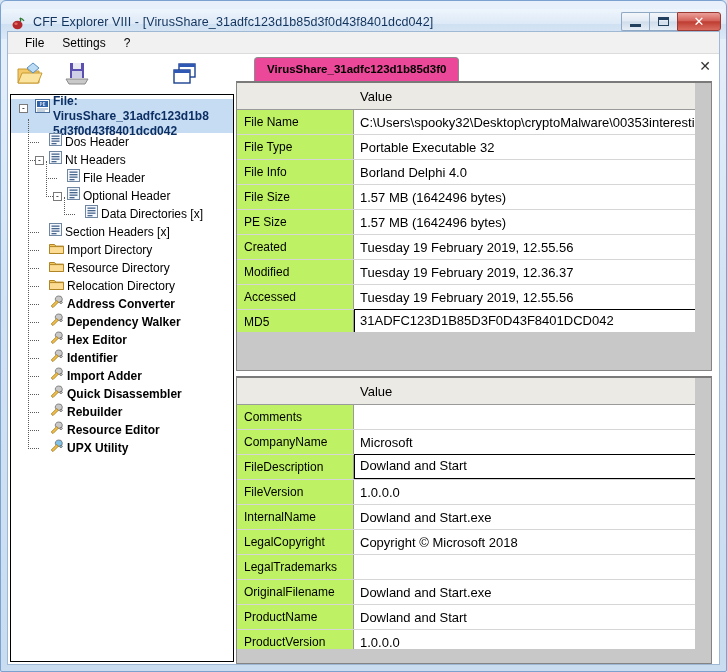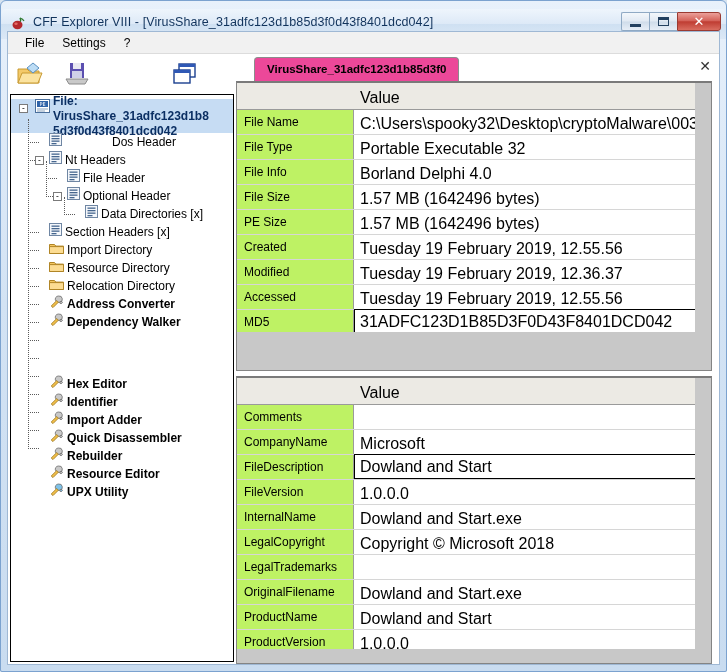--- a/index.html
+++ b/index.html
@@ -157,21 +157,21 @@
     padding:5px 0 0 7px;
     font-size:12px;color:#000;
     background:#bef264;
     border-right:1px solid #9a9a9a;
     overflow:hidden;white-space:nowrap;
   }
   .grow.hdr .gcell-k{background:#eceae4;padding-top:6px;margin-top:44px;}
   .gcell-v{
     flex:1;box-sizing:border-box;
     padding:5px 0 0 6px;
-    font-size:16px;color:#000;
+    font-size:13px;color:#000;
     background:#ffffff;
     overflow:hidden;white-space:nowrap;
   }
   .grow.hdr .gcell-v{background:#eceae4;padding-top:6px;}
   .grow.focused .gcell-v{
     border:1.6px solid #000;
     padding:3px 0 0 5px;
     margin:-1px 0 0 0;
   }
   .gright-strip{
@@ -256,21 +256,21 @@
             <span class="ico" style="margin-top:-16px"><svg width="15" height="14" viewBox="0 0 15 14">
                 <rect x="0.5" y="0.5" width="14" height="13" fill="#fff" stroke="#4a6f9c"></rect>
                 <rect x="2" y="2" width="11" height="6" fill="#2f63a8"></rect>
                 <text x="7.5" y="7.2" font-size="5" fill="#fff" text-anchor="middle" font-family="monospace">PE</text>
                 <rect x="2" y="9.5" width="11" height="1" fill="#8aa4c0"></rect>
                 <rect x="2" y="11.5" width="8" height="1" fill="#8aa4c0"></rect>
               </svg></span>
             <span class="tlabel">File: VirusShare_31adfc123d1b8<br>5d3f0d43f8401dcd042</span>
           </div>
           <div class="expander" style="left: 8px; top: 9px;">-</div>
-          <div class="tnode" style="padding-left: 38px; gap: 47px;">
+          <div class="tnode" style="padding-left: 38px;">
             <span class="ico"><svg width="13" height="13" viewBox="0 0 13 13">
                 <rect x="0.5" y="0.5" width="12" height="12" fill="#f4f7fb" stroke="#6f86a3"></rect>
                 <rect x="2.5" y="2.5" width="8" height="1.3" fill="#46668e"></rect>
                 <rect x="2.5" y="5" width="8" height="1.3" fill="#46668e"></rect>
                 <rect x="2.5" y="7.5" width="8" height="1.3" fill="#46668e"></rect>
                 <rect x="2.5" y="10" width="5" height="1.3" fill="#46668e"></rect>
               </svg></span>
             <span class="tlabel">Dos Header</span>
           </div>
           <div class="tline" style="left: 17px; width: 11px; top: 47px;"></div>
@@ -364,21 +364,21 @@
           </div>
           <div class="tline" style="left: 17px; width: 11px; top: 209px;"></div>
           <div class="tnode bold" style="padding-left: 38px;">
             <span class="ico"><svg width="15" height="13" viewBox="0 0 15 13">
                 <path d="M9.5 1 a3.2 3.2 0 1 0 2.6 5 l1.4 1.4 -1.6 1.6 -1.4 -1.4 a3.2 3.2 0 0 0 -1 -6.6 Z" fill="#c9c9c9" stroke="#6d6d6d" stroke-width="0.8"></path>
                 <path d="M7.8 5.5 L2.2 11 l1.8 1.6 L9.4 7.2 Z" fill="#f2bf48" stroke="#9a7620" stroke-width="0.8"></path>
               </svg></span>
             <span class="tlabel">Dependency Walker</span>
           </div>
           <div class="tline" style="left: 17px; width: 11px; top: 227px;"></div>
-          <div class="tnode bold" style="padding-left: 38px; margin-top: 44px;">
+          <div class="tnode bold" style="padding-left: 38px;">
             <span class="ico"><svg width="15" height="13" viewBox="0 0 15 13">
                 <path d="M9.5 1 a3.2 3.2 0 1 0 2.6 5 l1.4 1.4 -1.6 1.6 -1.4 -1.4 a3.2 3.2 0 0 0 -1 -6.6 Z" fill="#c9c9c9" stroke="#6d6d6d" stroke-width="0.8"></path>
                 <path d="M7.8 5.5 L2.2 11 l1.8 1.6 L9.4 7.2 Z" fill="#f2bf48" stroke="#9a7620" stroke-width="0.8"></path>
               </svg></span>
             <span class="tlabel">Hex Editor</span>
           </div>
           <div class="tline" style="left: 17px; width: 11px; top: 245px;"></div>
           <div class="tnode bold" style="padding-left: 38px;">
             <span class="ico"><svg width="15" height="13" viewBox="0 0 15 13">
                 <path d="M9.5 1 a3.2 3.2 0 1 0 2.6 5 l1.4 1.4 -1.6 1.6 -1.4 -1.4 a3.2 3.2 0 0 0 -1 -6.6 Z" fill="#c9c9c9" stroke="#6d6d6d" stroke-width="0.8"></path>

